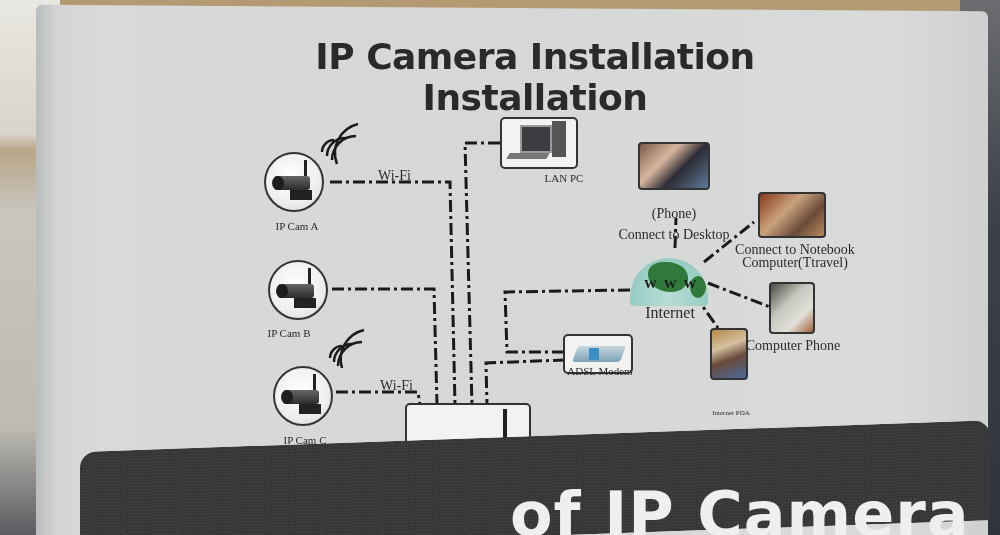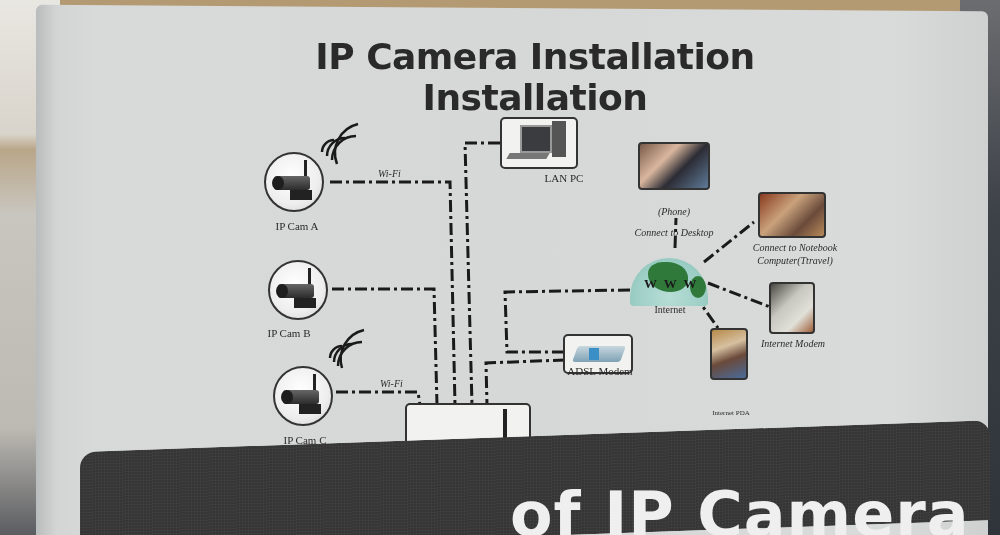--- a/index.html
+++ b/index.html
@@ -48,21 +48,21 @@
   }
   .cam .mount {
     position:absolute; left:24px; top:36px; width:22px; height:10px; background:#222;
   }
   .cam .antenna {
     position:absolute; left:38px; top:6px; width:3px; height:18px; background:#222;
   }
   .label {
     position:absolute; font-size:11px; color:#2b2b2b; white-space:nowrap; text-align:center;
   }
-  .small { font-size:10px;font-style:italic; }
+  .small { font-size:14px; }
   .pic {
     border:2px solid #333; border-radius:4px; box-sizing:border-box; overflow:hidden;
   }
   .device-box {
     background:#f2f2f0; border:2px solid #333; border-radius:5px; box-sizing:border-box;
   }
   .globe {
     position:absolute; left:630px; top:258px; width:78px; height:48px;
     border-radius:40px 40px 4px 4px;
     background:radial-gradient(ellipse at 50% 80%,#b7ddd6 0%,#9dcfc6 60%,#83bdb3 100%);
@@ -174,30 +174,30 @@
   <div style="position:absolute;left:10px;top:10px;width:48px;height:16px;background:linear-gradient(180deg,#c8d7de,#7ea2b5);border-radius:3px;transform:skewX(-20deg);"></div>
   <div style="position:absolute;left:24px;top:12px;width:10px;height:12px;background:#3a8fc6;"></div>
 </div>
 <div class="label" style="left:560px;top:365px;width:80px;">ADSL Modem</div>
 
 <div class="globe">
   <div class="land1"></div>
     <div class="land2"></div>
   <div class="www">W W W</div>
 </div>
-<div class="label" style="left:637px;top:304px;width:66px;font-size:10px;">Internet</div>
+<div class="label" style="left:637px;top:304px;width:66px;font-size:16px;">Internet</div>
 
 <div class="node pic" style="left:638px;top:142px;width:72px;height:48px;background:linear-gradient(135deg,#7a5a4a 0%,#d9b79e 35%,#2c2c34 60%,#5f7b9a 100%);"></div>
 <div class="label small" style="left:614px;top:193px;width:120px;margin-top:34px;">Connect to Desktop</div>
 <div class="label small" style="left:614px;top:206px;width:120px;">(Phone)</div>
 
 <div class="node pic" style="left:758px;top:192px;width:68px;height:46px;background:linear-gradient(135deg,#8a3b1f 0%,#c9a27c 40%,#6a4a3a 70%,#b88a5a 100%);"></div>
 <div class="label small" style="left:735px;top:242px;width:120px;">Connect to Notebook</div>
 <div class="label small" style="left:735px;top:255px;width:120px;">Computer(Ttravel)</div>
 
 <div class="node pic" style="left:769px;top:282px;width:46px;height:52px;background:linear-gradient(135deg,#4a4a44 0%,#c8c8c0 40%,#e0e0d8 70%,#a0603a 100%);"></div>
-<div class="label small" style="left:745px;top:338px;width:96px;">Internet Modem</div>
+<div class="label small" style="left:745px;top:338px;width:96px;">Computer Phone</div>
 
 <div class="node pic" style="left:710px;top:328px;width:38px;height:52px;background:linear-gradient(160deg,#b78a4a 0%,#d6c0a0 35%,#6a4a3a 60%,#4a6a9a 100%);"></div>
 <div class="label" style="left:696px;top:385px;width:70px;font-size:7px;margin-top:24px;">Internet PDA</div>
 
 <div class="band"></div>
 <div class="band-text">of IP Camera</div>
 
 </body></html>

